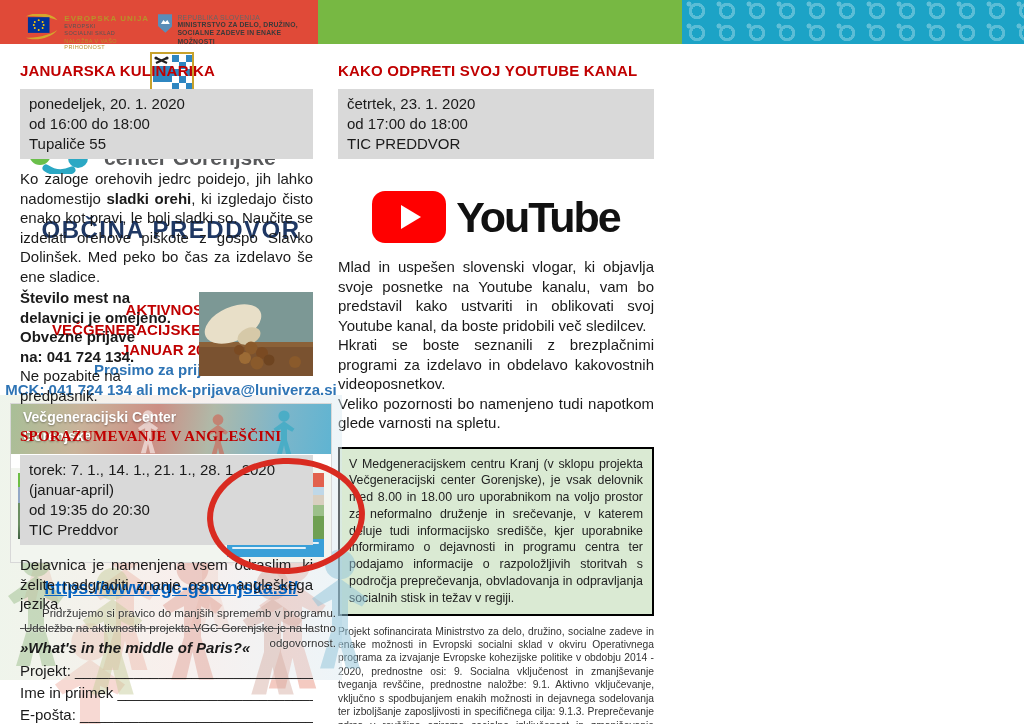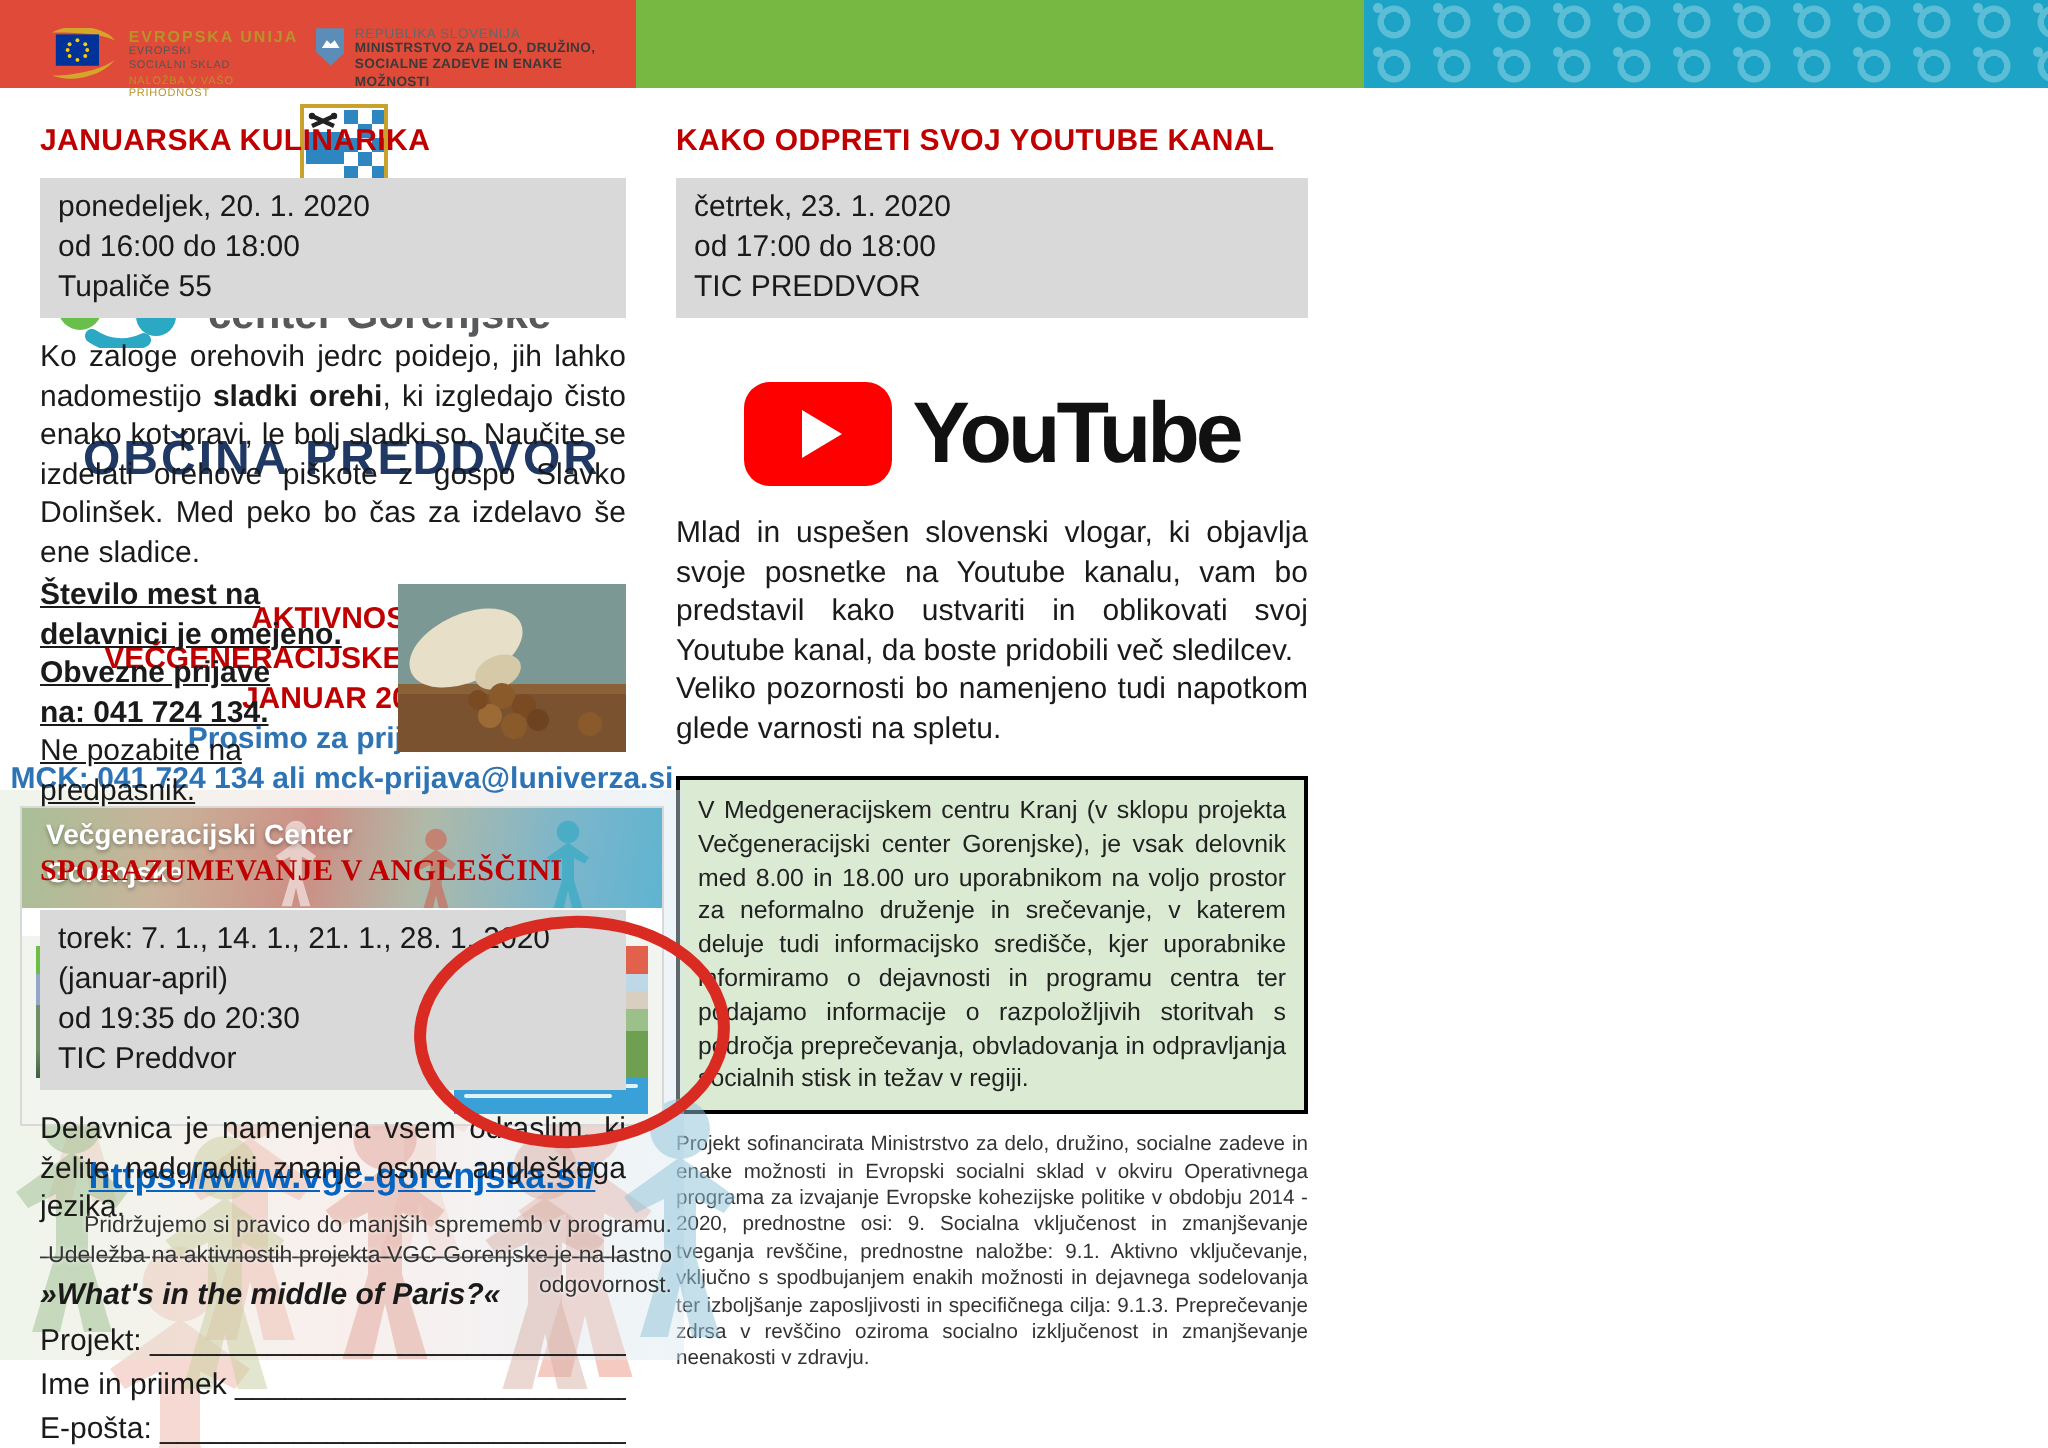--- a/index.html
+++ b/index.html
@@ -20,21 +20,21 @@
   .col{position:absolute;top:62px;}
   .sec-title{font-size:15px;font-weight:bold;color:#C00000;letter-spacing:.2px;}
   .graybox{background:#D9D9D9;padding:5px 9px;font-size:15px;line-height:20px;margin:10px 0 10px 0;}
   .para{font-size:15px;line-height:19.5px;text-align:justify;}
   .doll{position:absolute;pointer-events:none;}
 
   
   .col-left{left:20px;width:293px;height:660px;}
   .left-inner{position:relative;z-index:2;}
   .info-row{display:flex;margin-top:2px;}
-  .info-bold{font-size:15px;line-height:19.5px;font-weight:bold;flex:1;text-decoration:underline;}
+  .info-bold{font-size:15px;line-height:19.5px;font-weight:bold;flex:1;}
   .walnut-photo{width:114px;height:84px;flex:0 0 114px;margin-top:4px;}
   .note{font-size:15px;line-height:19.5px;}
   .sec2{margin-top:23px;font-family:Liberation Serif, serif;}
   .divider{font-size:13px;letter-spacing:1px;white-space:nowrap;overflow:hidden;color:#333;margin:6px 0 4px 0;}
   .question{font-size:15px;font-style:italic;font-weight:bold;margin:2px 0 4px 0;}
   .form-line{font-size:15px;line-height:22px;white-space:nowrap;overflow:hidden;}
   .fineprint{font-size:10.6px;line-height:13.2px;text-align:justify;margin-top:10px;}
   .fineprint p{margin:0 0 1px 0;}
 
   
@@ -195,20 +195,21 @@
       <div>od 17:00 do 18:00</div>
       <div>TIC PREDDVOR</div>
     </div>
     <div class="yt-row">
       <div class="yt-badge">
           <div class="yt-tri"></div>
         </div>
       <div class="yt-word">YouTube</div>
     </div>
     <div class="para">Mlad in uspešen slovenski vlogar, ki objavlja svoje posnetke na Youtube kanalu, vam bo predstavil kako ustvariti in oblikovati svoj Youtube kanal, da boste pridobili več sledilcev.</div>
+    <div class="para">Hkrati se boste seznanili z brezplačnimi programi za izdelavo in obdelavo kakovostnih videoposnetkov.</div>
     <div class="para">Veliko pozornosti bo namenjeno tudi napotkom glede varnosti na spletu.</div>
     <div class="greenbox">V Medgeneracijskem centru Kranj (v sklopu projekta Večgeneracijski center Gorenjske), je vsak delovnik med 8.00 in 18.00 uro uporabnikom na voljo prostor za neformalno druženje in srečevanje, v katerem deluje tudi informacijsko središče, kjer uporabnike informiramo o dejavnosti in programu centra ter podajamo informacije o razpoložljivih storitvah s področja preprečevanja, obvladovanja in odpravljanja socialnih stisk in težav v regiji.</div>
     <div class="funding">Projekt sofinancirata Ministrstvo za delo, družino, socialne zadeve in enake možnosti in Evropski socialni sklad v okviru Operativnega programa za izvajanje Evropske kohezijske politike v obdobju 2014 - 2020, prednostne osi: 9. Socialna vključenost in zmanjševanje tveganja revščine, prednostne naložbe: 9.1. Aktivno vključevanje, vključno s spodbujanjem enakih možnosti in dejavnega sodelovanja ter izboljšanje zaposljivosti in specifičnega cilja: 9.1.3. Preprečevanje zdrsa v revščino oziroma socialno izključenost in zmanjševanje neenakosti v zdravju.</div>
 
   </div>
 
   <div class="col-right">
     <div class="right-bg"></div>
     <svg class="doll" style="left:-4px;top:540px;width:80px;height:140px;opacity:.5">
         <use href="#doll" fill="#9DBF8E"></use>

